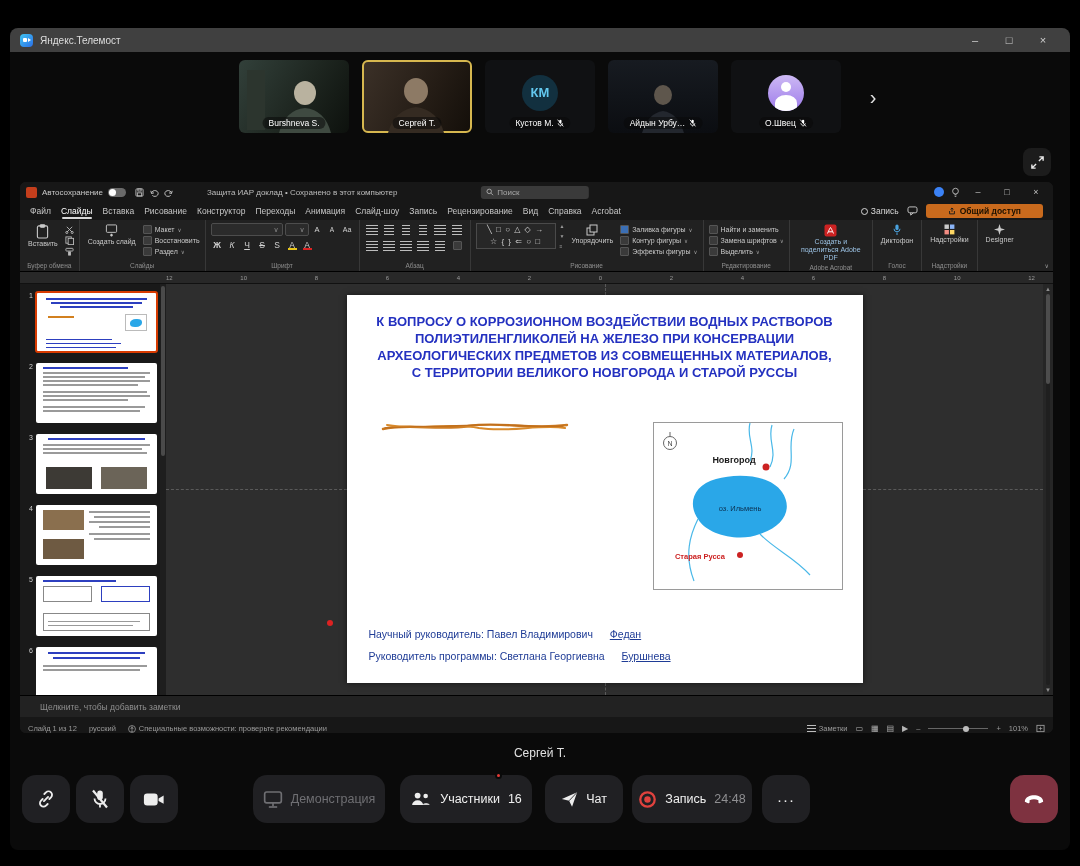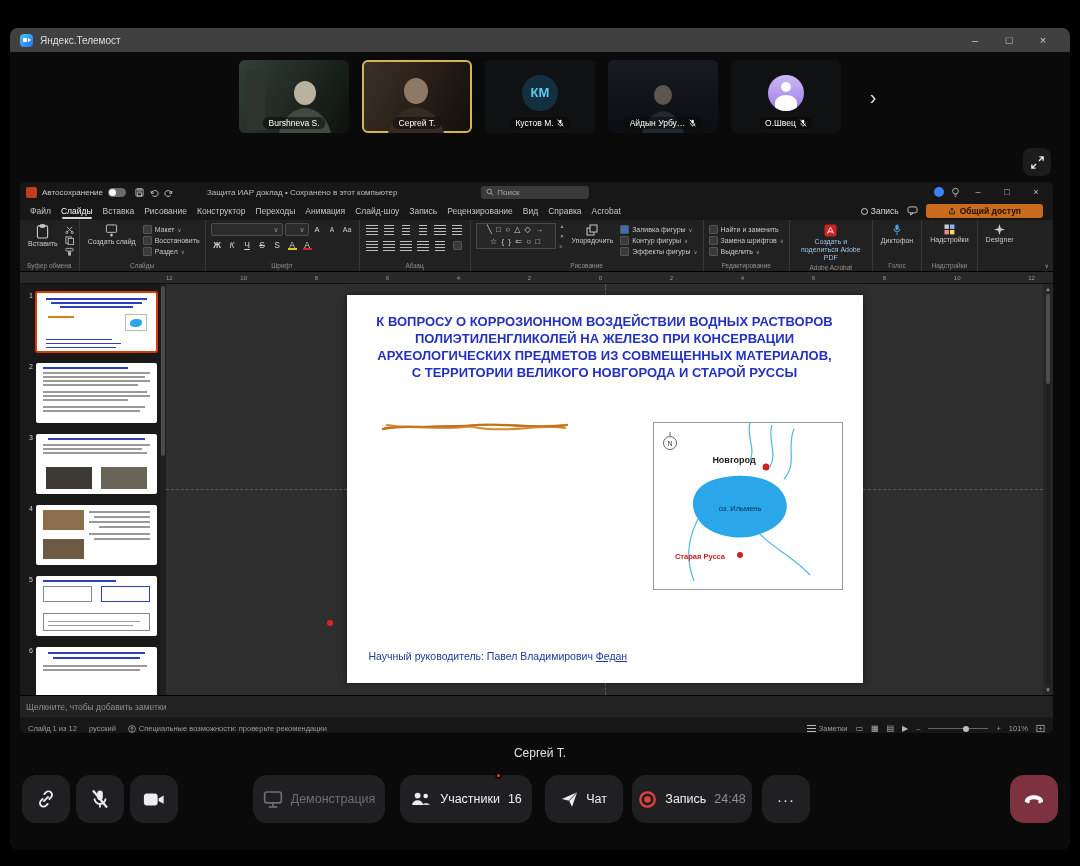--- a/index.html
+++ b/index.html
@@ -85,30 +85,30 @@
   .thumb.sel { outline:2px solid #d83b01; outline-offset:-1px; }
   .thumb-scrollbar { width:6px; background:#1e1e1e; position:relative; }
   .thumb-scrollbar .th { position:absolute; left:1px; right:1px; top:2px; height:170px; background:#4a4a4a; border-radius:3px; }
 
   .canvas { flex:1; background:#2e2e2e; position:relative; overflow:hidden; }
   .slide { position:absolute; left:calc(50% - 258px); top:11px; width:516px; height:388px; background:#fff; box-shadow:0 0 6px rgba(0,0,0,.5); }
   .slide-title { margin-top:18px; padding:0 26px; font-size:13px; font-weight:bold; color:#2431c0; text-align:center; line-height:1.32; }
   .scribble { position:absolute; left:32px; top:122px; }
   .mapbox { position:absolute; right:20px; top:127px; width:190px; height:168px; background:#fff; border:1px solid #9a9a9a; }
   .credits { position:absolute; left:22px; bottom:16px; font-size:10.5px; color:#1f3c96; line-height:22px; }
-  .credits u { text-decoration:underline; }
+  .credits u { text-decoration:underline;margin-left:14px; }
   .guide { position:absolute; }
   .gh { border-top:1px dashed #5a5a5a; height:0; }
   .gv { border-left:1px dashed #5a5a5a; width:0; }
   .laser { position:absolute; width:6px; height:6px; border-radius:50%; background:#d22; left:161px; top:336px; }
   .canvas-scrollbar { width:10px; background:#262626; display:flex; flex-direction:column; align-items:center; font-size:6px; color:#8d8d8d; padding:2px 0; }
   .canvas-scrollbar .tr { flex:1; width:4px; background:#1f1f1f; border-radius:2px; position:relative; margin:2px 0; }
   .canvas-scrollbar .tr i { position:absolute; left:0; right:0; top:0; height:90px; background:#4d4d4d; border-radius:2px; }
 
-  .ppt-notes { height:22px; background:#222; border-top:1px solid #000; display:flex; align-items:center; padding-left:6px; font-size:8.5px; color:#8f8f8f; }
+  .ppt-notes { height:22px; background:#222; border-top:1px solid #000; display:flex; align-items:center; padding-left:20px; font-size:8.5px; color:#8f8f8f; }
   .ppt-status { height:16px; background:#171717; display:flex; align-items:flex-end; font-size:7.5px; color:#9a9a9a; padding:0 8px; gap:12px; }
   .ppt-status .right { margin-left:auto; display:flex; align-items:center; gap:8px; }
   .zoom-slider { width:60px; height:1px; background:#666; position:relative; }
   .zoom-slider i { position:absolute; left:58%; top:-2.5px; width:6px; height:6px; border-radius:50%; background:#bdbdbd; }
   .viewico { font-size:8px; color:#b5b5b5; }
 
   
   .speaker-label { position:absolute; left:0; right:0; top:718px; text-align:center; font-size:12px; color:#e2e2e2; }
   .toolbar { position:absolute; left:0; right:0; top:747px; height:48px; }
   .tbtn { position:absolute; height:48px; border-radius:14px; background:#202023; display:flex; align-items:center; justify-content:center; gap:8px; color:#f0f0f0; font-size:12.5px; }
@@ -656,20 +656,21 @@
               <path d="M62 56 C40 62 33 80 44 96 C54 113 86 119 106 111 C131 103 139 85 128 69 C116 51 82 50 62 56 Z" fill="#2aa7e8"></path>
               <path d="M44 96 C36 112 30 132 40 158 M106 111 C120 126 140 134 156 152" stroke="#49b8e8" stroke-width="1.2" fill="none"></path>
               <text x="86" y="88" font-size="7.5" fill="#0b3050" text-anchor="middle">оз. Ильмень</text>
               <text x="46" y="136" font-size="7.5" font-weight="bold" fill="#cc2222" text-anchor="middle">Старая Русса</text>
               <circle cx="86" cy="132" r="3" fill="#cc2222"></circle>
             </svg>
           </div>
 
           <div class="credits">
             <div><span>Научный руководитель: Павел Владимирович </span><u>Федан</u></div>
+            <div><span>Руководитель программы: Светлана Георгиевна </span><u>Буршнева</u></div>
           </div>
         </div>
       </div>
 
       <div class="canvas-scrollbar">
         <span>▲</span>
         <span class="tr">
             <i></i>
           </span>
         <span>▼</span>

